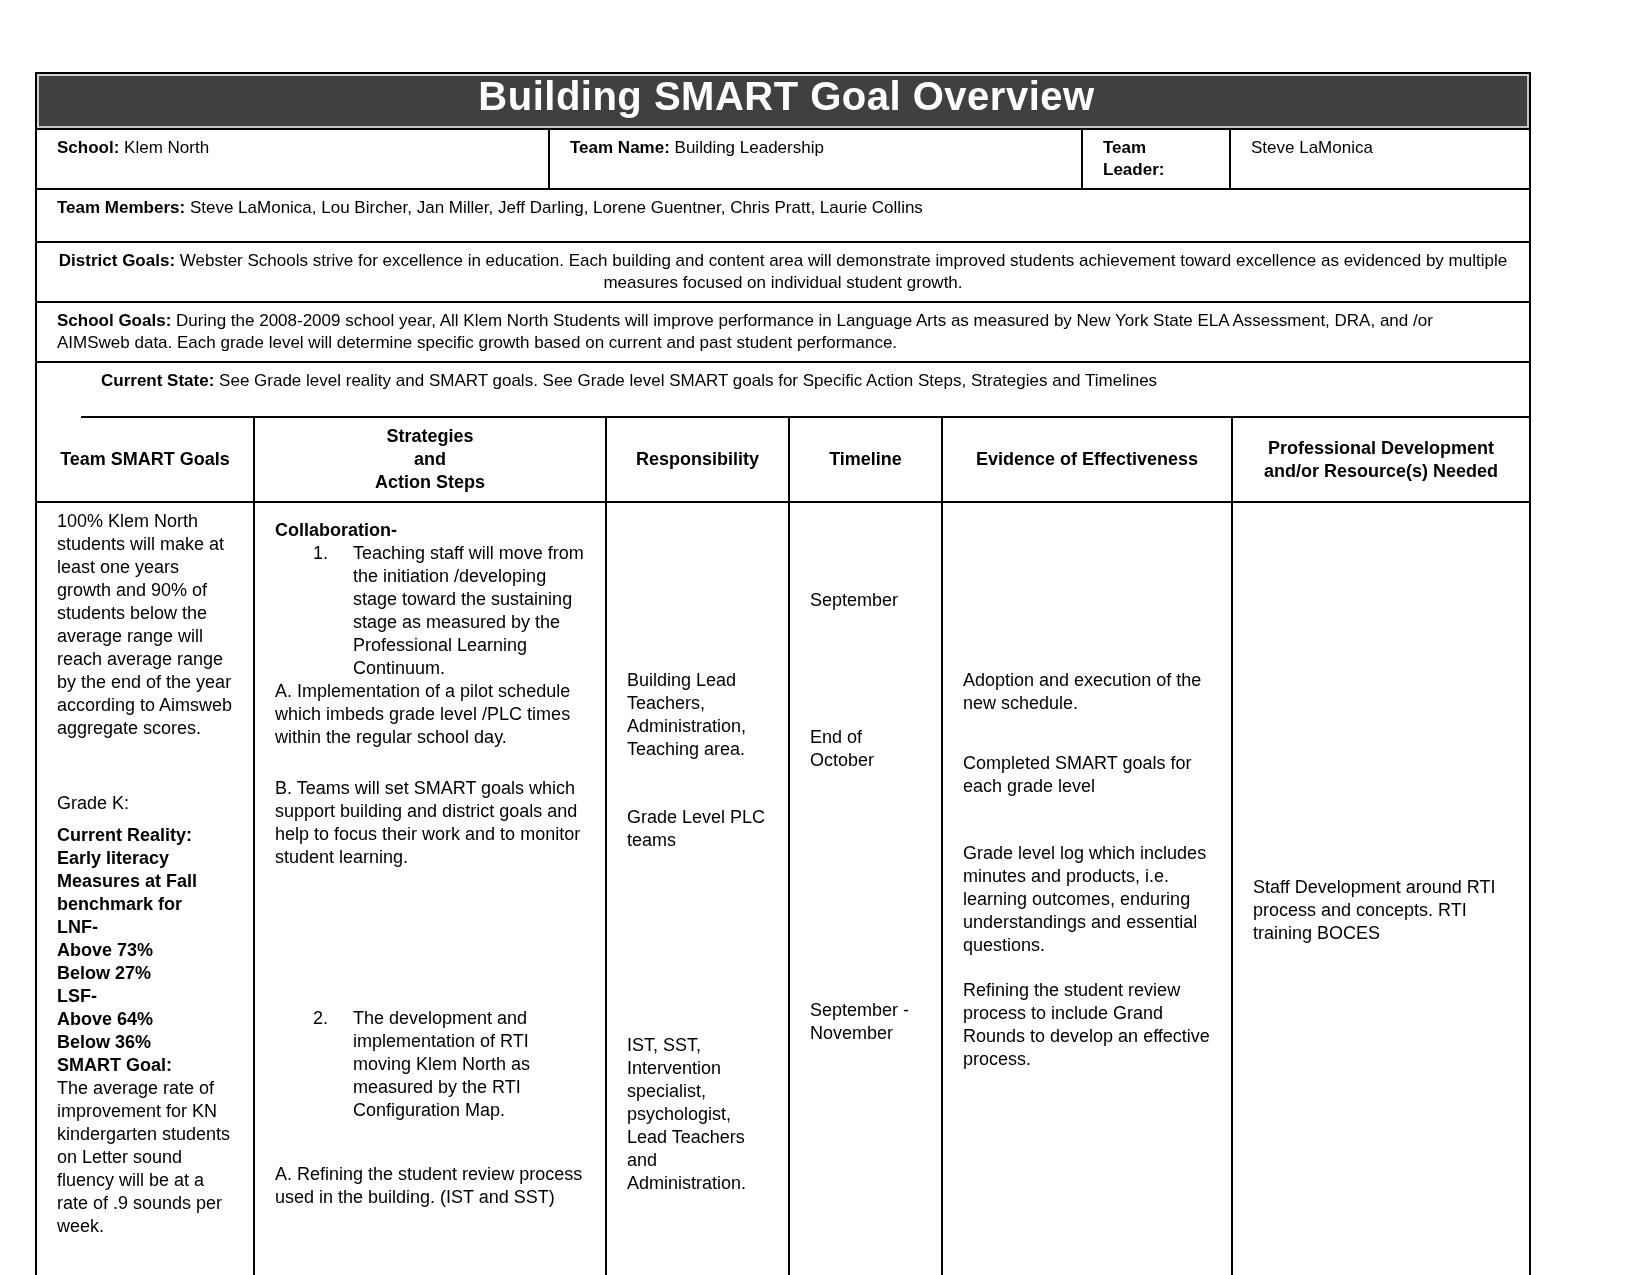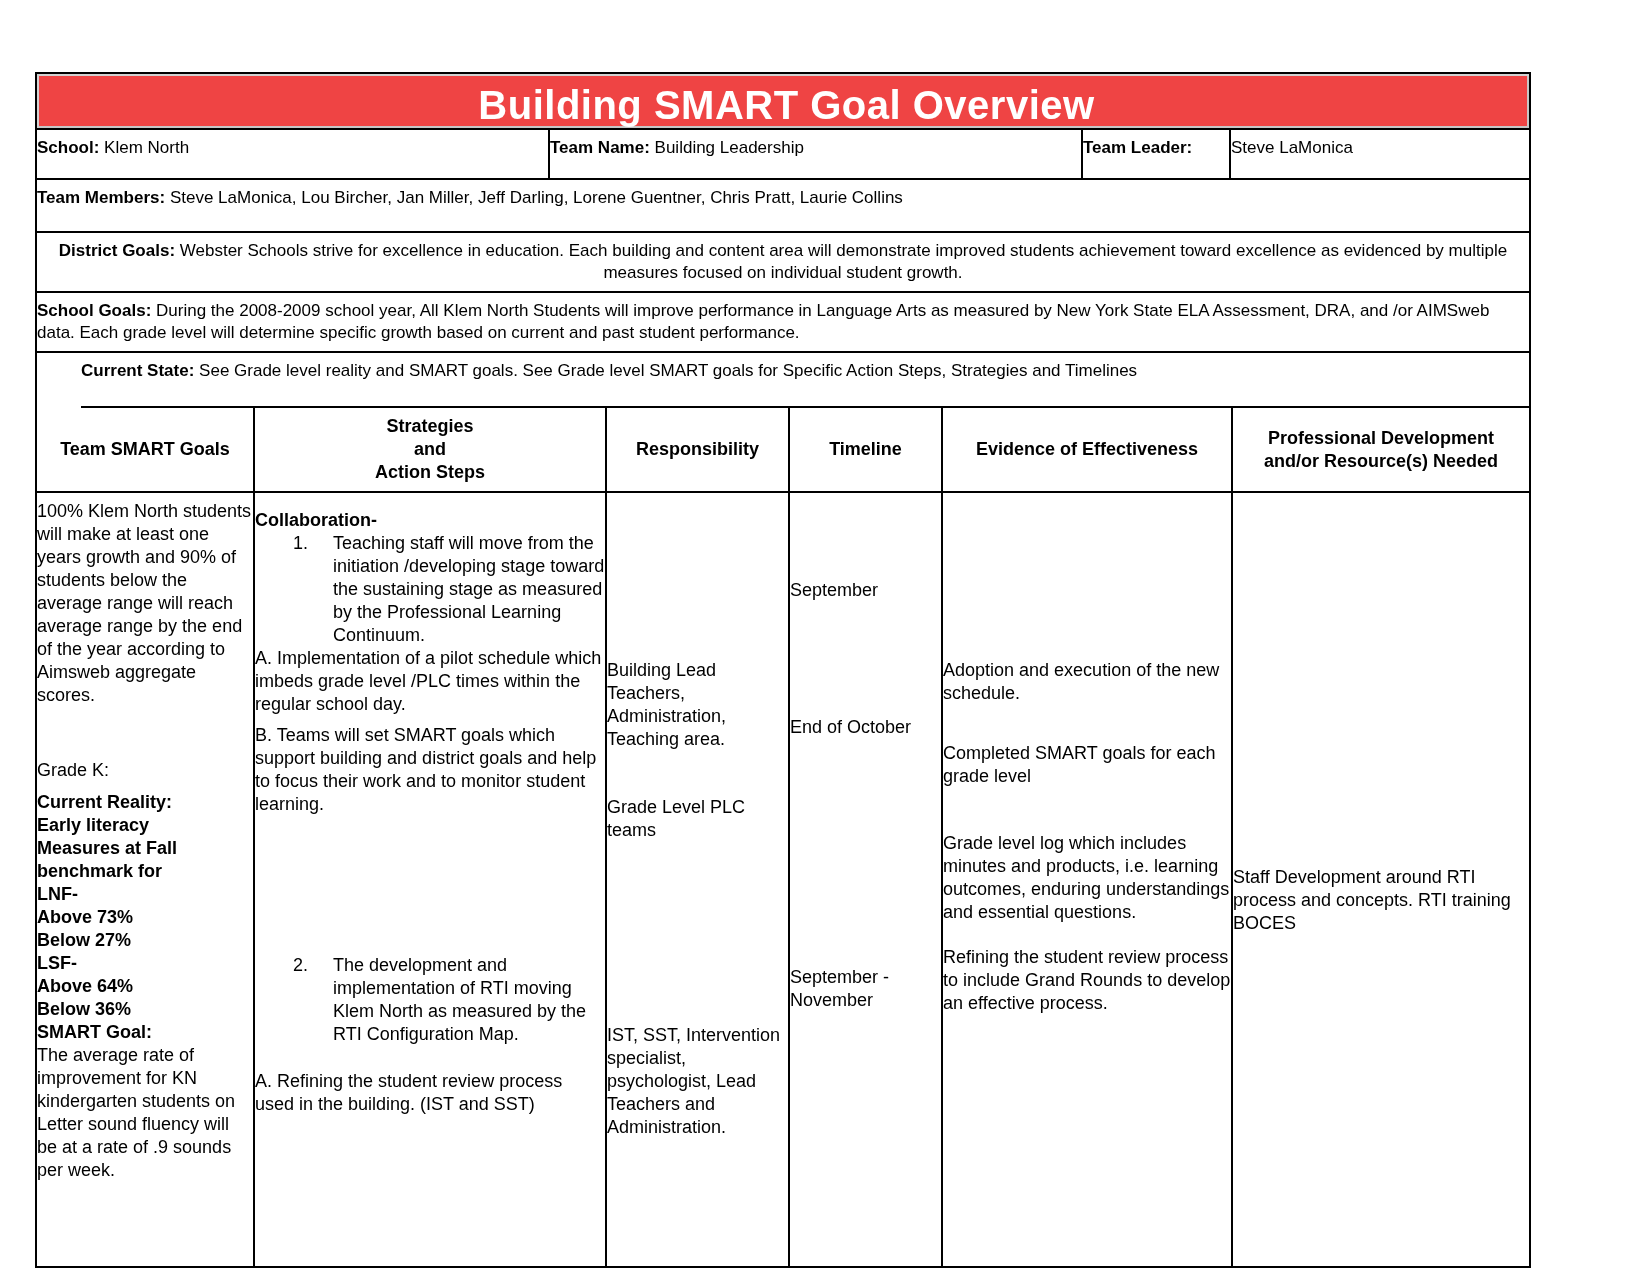--- a/index.html
+++ b/index.html
@@ -13,43 +13,43 @@
   }
   .doc {
     position: absolute;
     left: 35px; top: 72px;
     width: 1496px;
     border: 2px solid #000;
     box-sizing: border-box;
   }
   .titlebar {
     height: 54px;
-    background: #ef4444;
+    background: #404040;
     border-bottom: 2px solid #000;
     box-shadow: inset 2px 2px 0 0 #d2d2d2, inset -2px -2px 0 0 #c6c6c6;
-    display: flex; align-items: flex-end; justify-content: center; padding-left: 7px;
+    display: flex; align-items: flex-start; justify-content: center; padding-left: 7px;
   }
   .titlebar h1 {
     margin: 0;
     font-size: 40px;
     font-weight: bold;
     color: #ffffff;
     letter-spacing: 0.5px;
   }
   .row { display: grid; border-bottom: 2px solid #000; box-sizing: border-box; }
   .row-a    { grid-template-columns: 513px 533px 148px 1fr; min-height: 50px; }
   .row-b    { grid-template-columns: 1fr; min-height: 53px; }
   .row-c    { grid-template-columns: 1fr; min-height: 51px; text-align: center; }
   .row-d    { grid-template-columns: 1fr; min-height: 51px; }
   .row-e    { grid-template-columns: 1fr; min-height: 55px; margin-left: 44px; }
   .row-head { grid-template-columns: 218px 352px 183px 153px 290px 1fr; min-height: 70px; }
   .row-body { grid-template-columns: 218px 352px 183px 153px 290px 1fr; min-height: 773px; border-bottom: none; }
   .cell {
     border-right: 2px solid #000;
-    padding: 7px 0;
+    padding: 7px 20px;
     box-sizing: border-box;
     font-size: 17px;
     line-height: 22px;
   }
   .cell:last-child { border-right: none; }
   .cell b { font-weight: bold; }
   .hcell {
     display: flex; align-items: center; justify-content: center;
     text-align: center;
     font-weight: bold;
@@ -150,26 +150,26 @@
         <div class="blk">The average rate of improvement for KN kindergarten students on Letter sound fluency will be at a rate of .9 sounds per week.</div>
       </div>
 
       <div class="cell bcell">
         <div class="blk bold">Collaboration-</div>
         <div class="num-item">
           <span class="num">1.</span>
           <span class="txt">Teaching staff will move from the initiation /developing stage toward the sustaining stage as measured by the Professional Learning Continuum.</span>
         </div>
         <div class="blk">A.  Implementation of a pilot schedule which imbeds grade level /PLC times within the regular school day.</div>
-        <div class="blk" style="margin-top:8px">B. Teams will set SMART goals which support building and district goals and help to focus their work and to monitor student learning.</div>
+        <div class="blk" style="margin-top:28px">B. Teams will set SMART goals which support building and district goals and help to focus their work and to monitor student learning.</div>
         <div class="num-item" style="margin-top:138px">
           <span class="num">2.</span>
           <span class="txt">The development and implementation of RTI moving Klem North as measured by the RTI Configuration Map.</span>
         </div>
-        <div class="blk" style="margin-top:24px">A. Refining the student review process used in the building.  (IST and SST)</div>
+        <div class="blk" style="margin-top:41px">A. Refining the student review process used in the building.  (IST and SST)</div>
       </div>
 
       <div class="cell bcell">
         <div class="blk" style="margin-top:159px">Building Lead Teachers, Administration, Teaching area.</div>
         <div class="blk" style="margin-top:45px">Grade Level PLC teams</div>
         <div class="blk" style="margin-top:182px">IST, SST, Intervention specialist, psychologist, Lead Teachers and Administration.</div>
       </div>
 
       <div class="cell bcell">
         <div class="blk" style="margin-top:79px">September</div>

